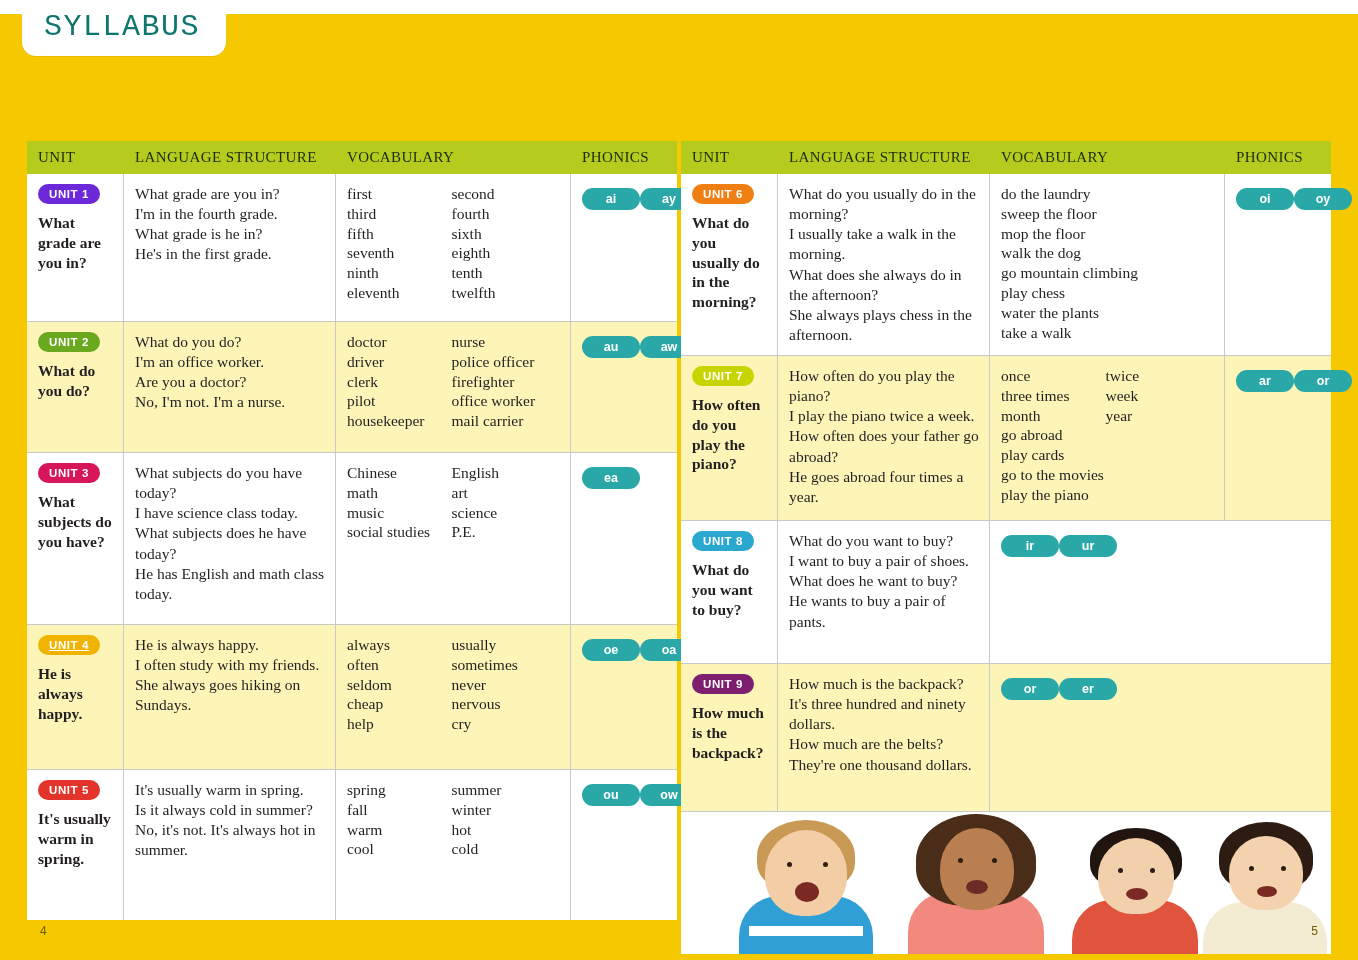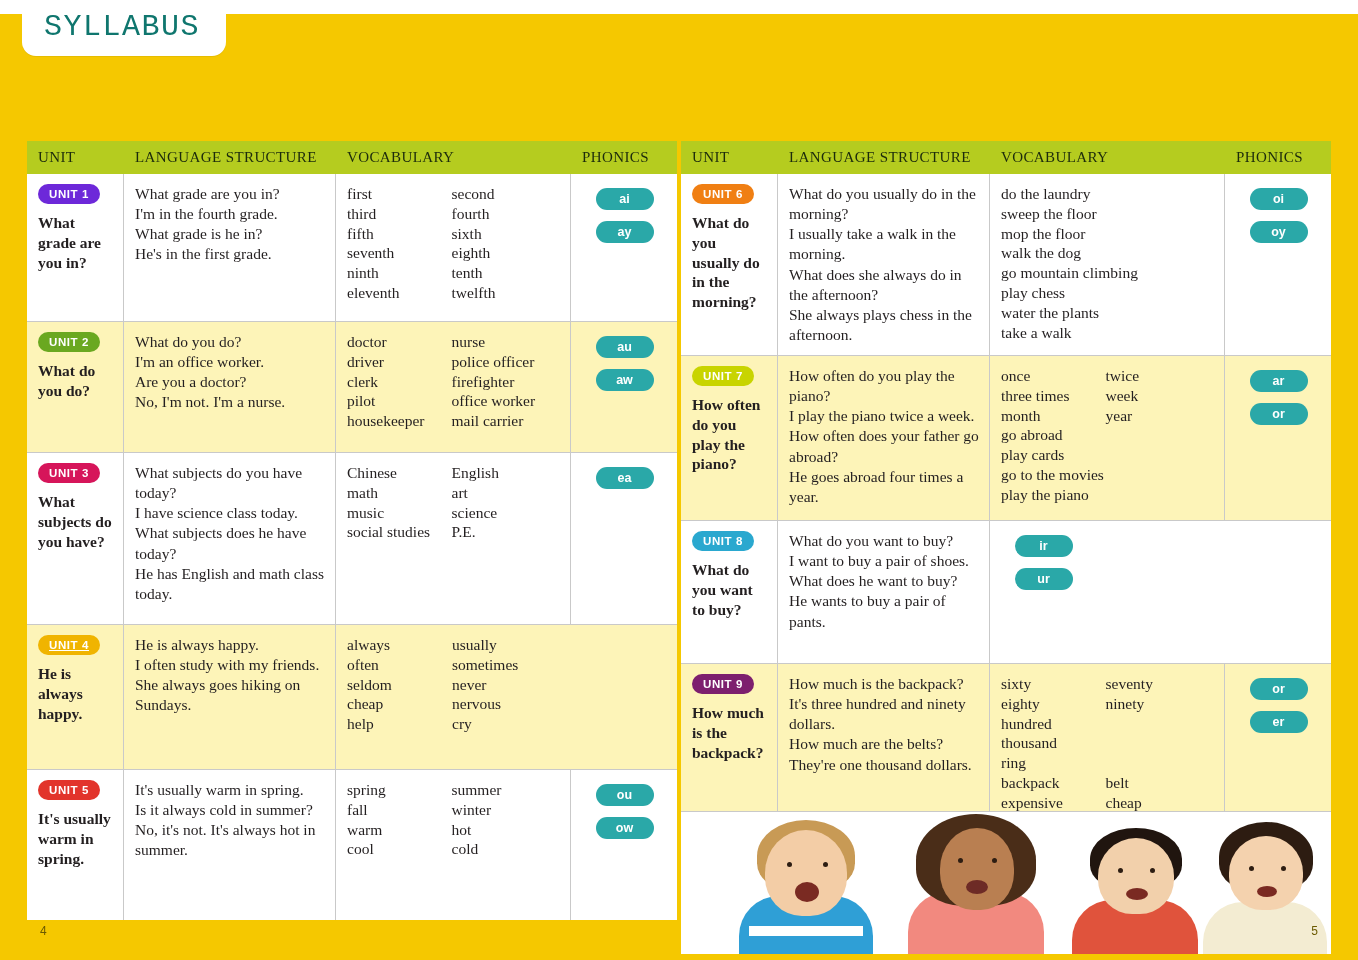--- a/index.html
+++ b/index.html
@@ -131,21 +131,21 @@
   .vocab-col.second { width: 110px; }
   .vocab-single {
     font-family: "Liberation Serif", serif;
     font-size: 15.5px;
     color: #231f20;
     line-height: 1.28;
     white-space: pre-line;
   }
   .phon-wrap {
     display: flex;
-    flex-direction: column;
+    flex-direction: row;
     align-items: center;
     padding-top: 2px;
   }
   .phon {
     display: inline-block;
     background: #2aa8a8;
     color: #ffffff;
     font-family: "Liberation Sans", sans-serif;
     font-weight: bold;
     font-size: 12.5px;
@@ -341,20 +341,26 @@
 seldom
 cheap
 help</div>
           <div class="vocab-col second">usually
 sometimes
 never
 nervous
 cry</div>
         </div>
       </div>
+      <div class="cell c-phon phon-cell">
+        <div class="phon-wrap">
+          <span class="phon">oe</span>
+          <span class="phon">oa</span>
+        </div>
+      </div>
     </div>
 
     <div class="row white" style="height:150px">
       <div class="cell c-unit">
         <div class="badge" style="background: rgb(226, 52, 43);">UNIT 5</div>
         <div class="unit-title">It's usually warm in spring.</div>
       </div>
       <div class="cell c-lang">
         <div class="lang-text">It's usually warm in spring.
 Is it always cold in summer?
@@ -474,38 +480,20 @@
       <div class="cell c-unit">
         <div class="badge" style="background: rgb(125, 31, 110);">UNIT 9</div>
         <div class="unit-title">How much is the backpack?</div>
       </div>
       <div class="cell c-lang">
         <div class="lang-text">How much is the backpack?
 It's three hundred and ninety dollars.
 How much are the belts?
 They're one thousand dollars.</div>
       </div>
-      <div class="cell c-vocab">
-        <div class="vocab-cols">
-          <div class="vocab-col first">sixty
-eighty
-hundred
-thousand
-ring
-backpack
-expensive</div>
-          <div class="vocab-col second">seventy
-ninety
-
-
-
-belt
-cheap</div>
-        </div>
-      </div>
       <div class="cell c-phon phon-cell">
         <div class="phon-wrap">
           <span class="phon">or</span>
           <span class="phon">er</span>
         </div>
       </div>
     </div>
   </div>
 
   <div class="photo-band">

